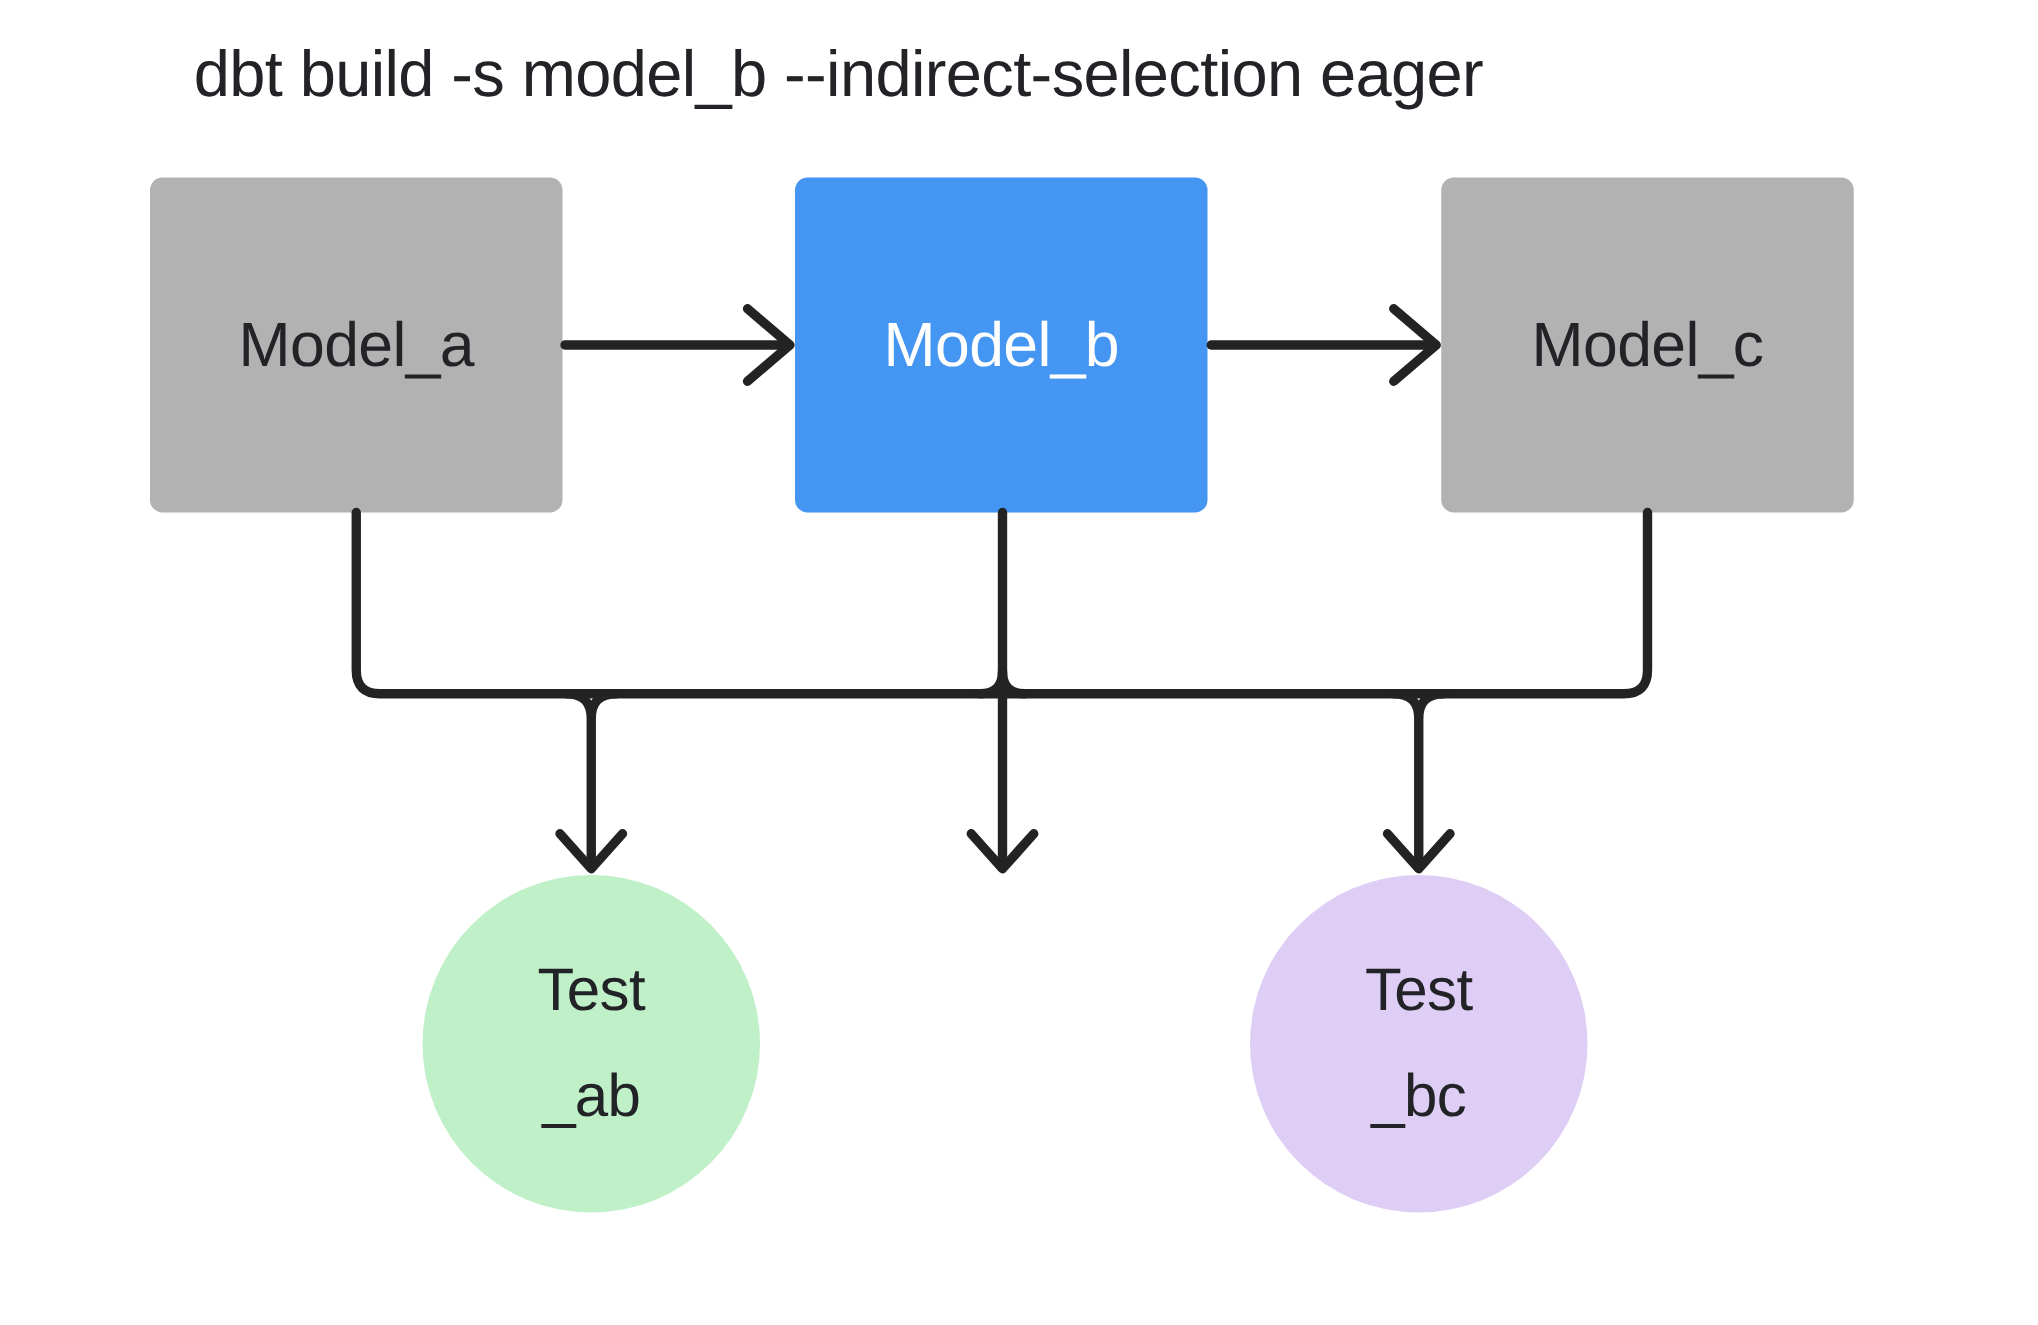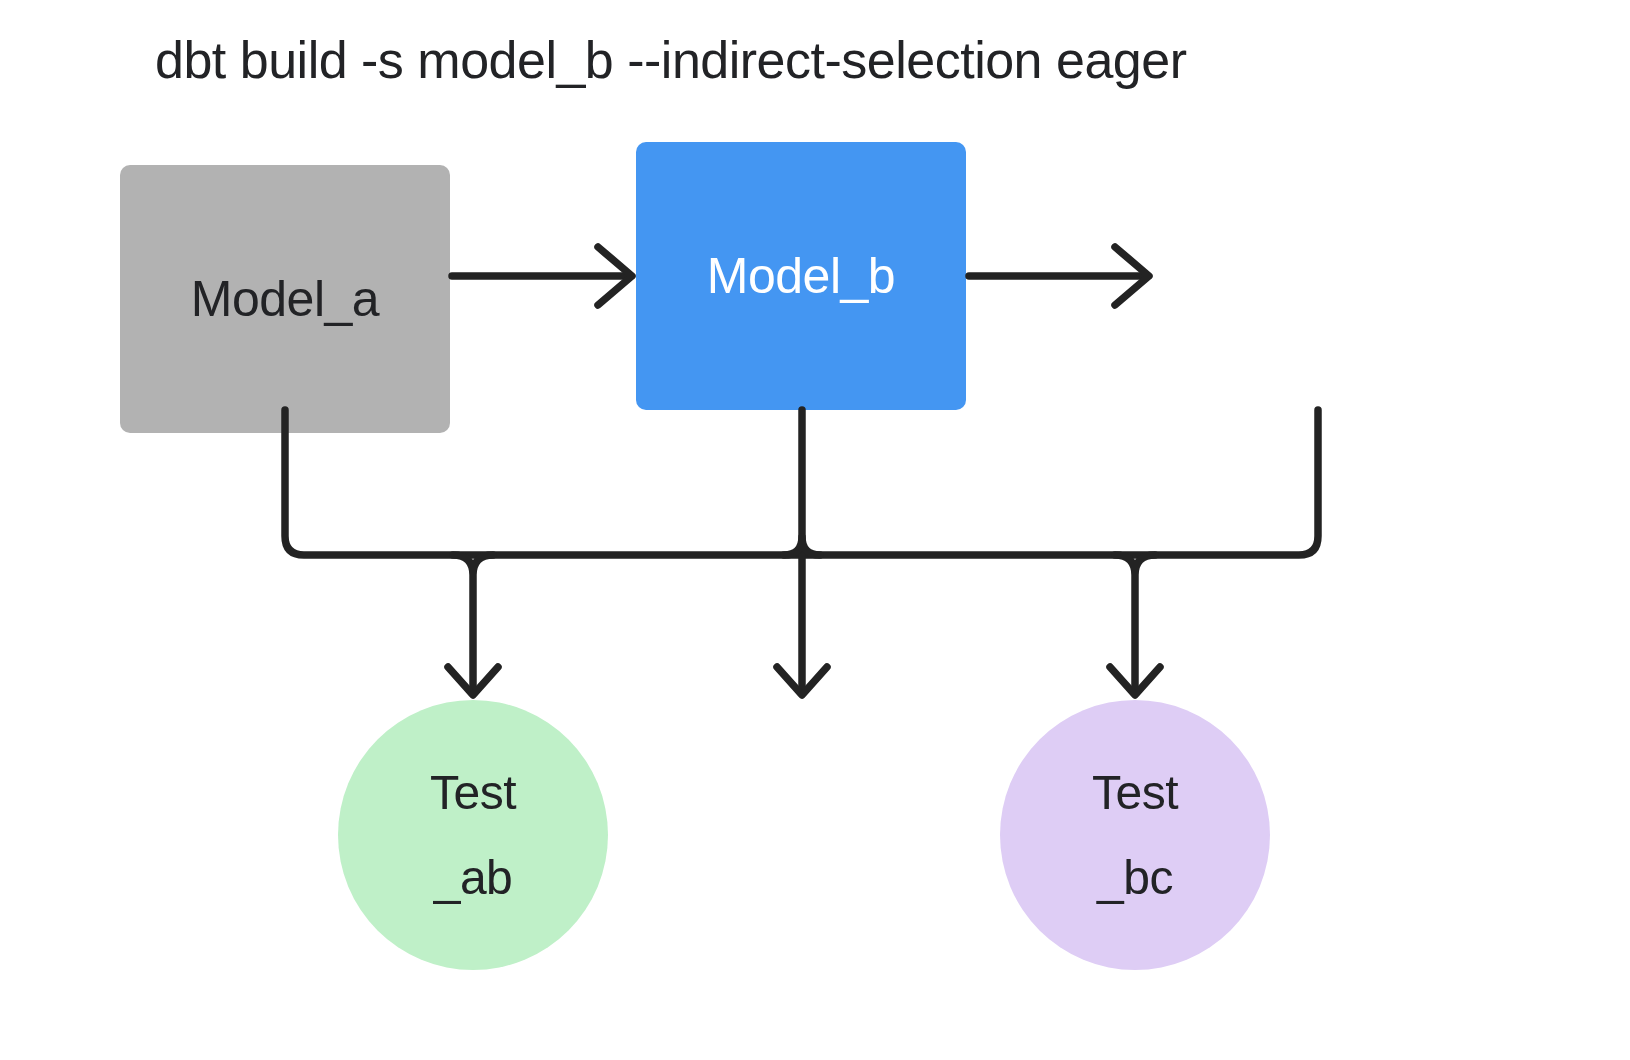--- a/index.html
+++ b/index.html
@@ -26,21 +26,21 @@
     position:absolute;left:155px;top:30px;
     font-size:52px;font-weight:500;letter-spacing:-0.5px;
     color:var(--text-dark);white-space:nowrap;
   }
 
   .model-node{
     position:absolute;top:142px;width:330px;height:268px;
     border-radius:10px;display:flex;align-items:center;justify-content:center;
     font-size:50px;font-weight:500;letter-spacing:-0.5px;
   }
-  .model-node.gray{background:var(--model-gray);color:var(--text-dark);margin-top:23px;}
+  .model-node.gray{background:var(--model-gray);color:var(--text-dark);}
   .model-node.blue{background:var(--model-blue);color:var(--text-light);}
   #model-a{left:120px;}
   #model-b{left:636px;}
   #model-c{left:1153px;}
 
   .test-node{
     position:absolute;top:700px;width:270px;height:270px;border-radius:50%;
     display:flex;flex-direction:column;align-items:center;justify-content:center;
     font-size:48px;font-weight:500;letter-spacing:-0.5px;color:var(--text-dark);
     text-align:center;
@@ -63,20 +63,23 @@
 <div class="canvas">
 
   <div class="title">dbt build -s model_b --indirect-selection eager</div>
 
   <div class="model-node gray" id="model-a">
     <span>Model_a</span>
   </div>
   <div class="model-node blue" id="model-b">
     <span>Model_b</span>
   </div>
+  <div class="model-node gray" id="model-c">
+    <span>Model_c</span>
+  </div>
 
   <svg class="edges" viewBox="0 0 1630 1060" aria-hidden="true">
 
     <path class="edge" d="M 452 276 L 624 276"></path>
     <path class="edge" d="M 598 247 L 632 276 L 598 305"></path>
 
     <path class="edge" d="M 969 276 L 1141 276"></path>
     <path class="edge" d="M 1115 247 L 1149 276 L 1115 305"></path>
 
     <path class="edge" d="M 285 410 L 285 536 Q 285 555 304 555 L 1299 555 Q 1318 555 1318 536 L 1318 410"></path>

